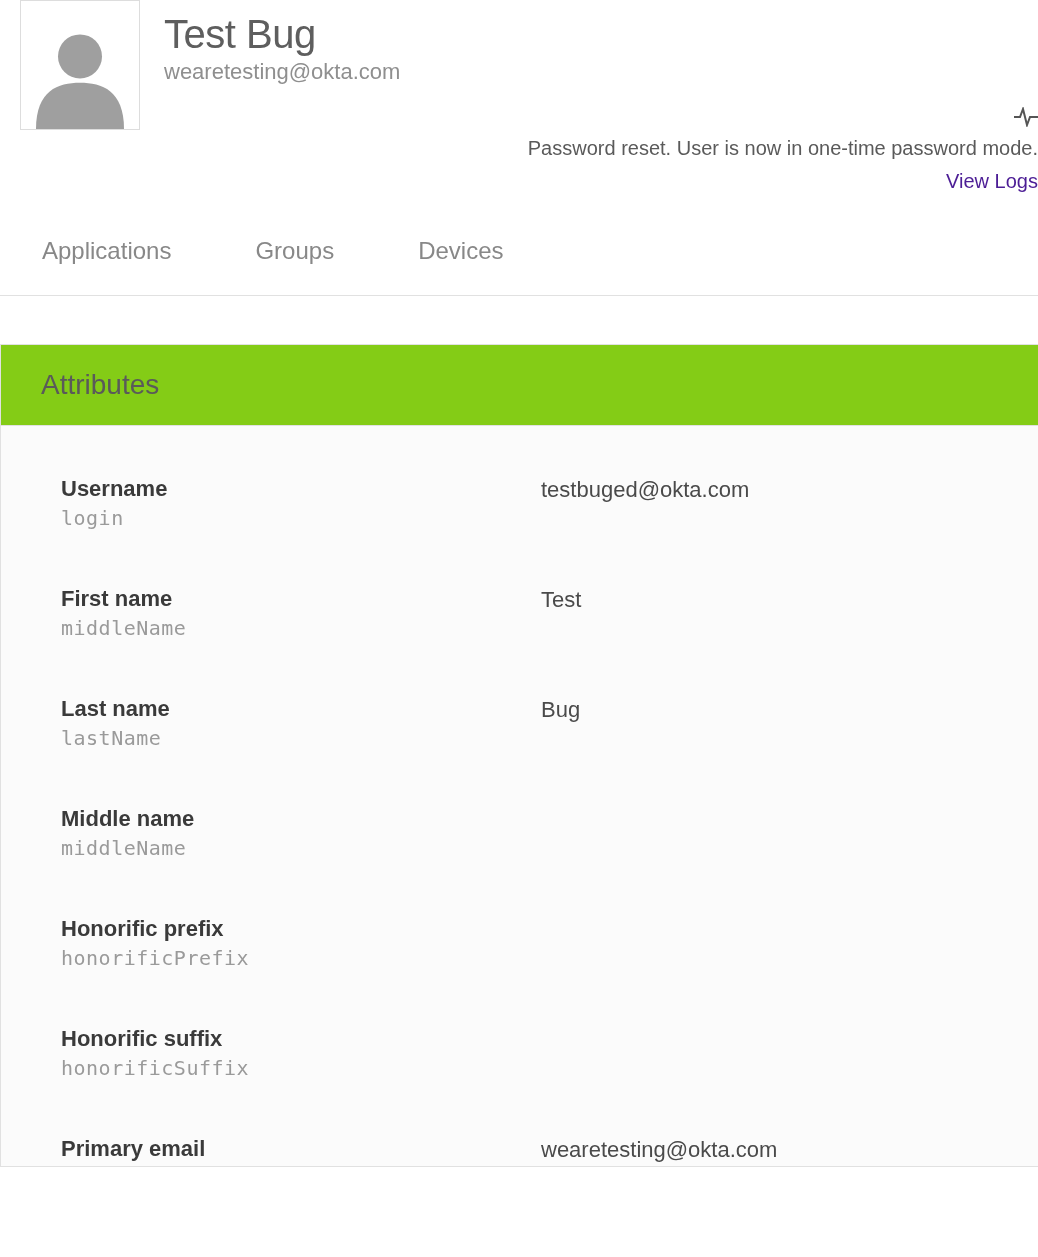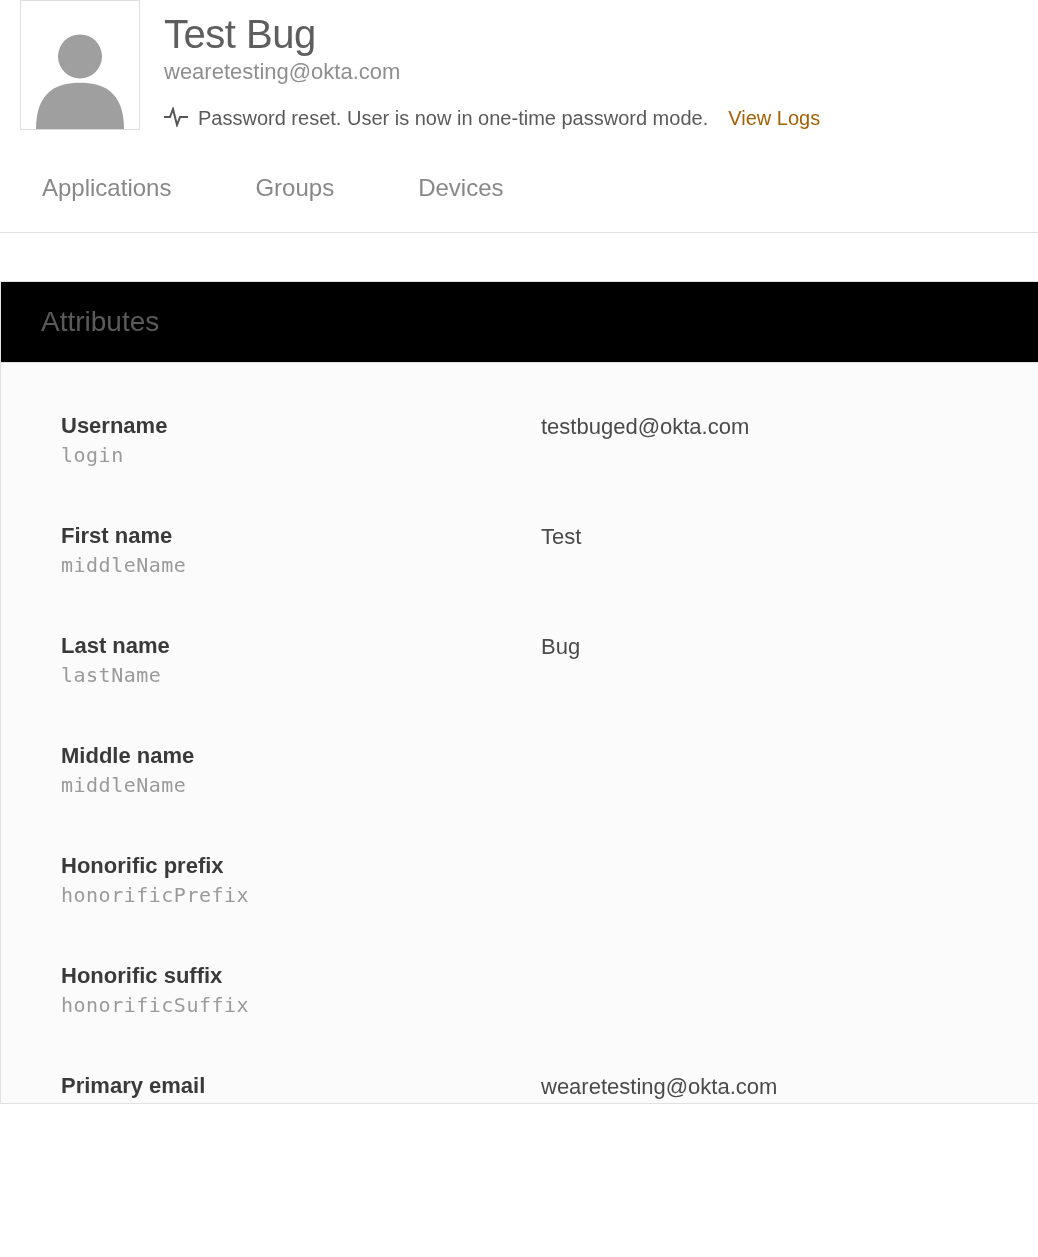--- a/index.html
+++ b/index.html
@@ -35,32 +35,33 @@
     letter-spacing: -0.5px;
     margin-bottom: 2px;
   }
   .user-email {
     font-size: 22px;
     color: #8f8f8f;
     margin-bottom: 22px;
   }
   .status-line {
     display: flex;
-    align-items: flex-start;
+    align-items: flex-end;
     gap: 10px;
     font-size: 20px;
+    flex-direction: column;
   }
   .status-line .pulse-icon {
     display: inline-flex;
     align-items: center;
   }
   .pulse-icon svg { width: 24px; height: 20px; }
   .status-text { color: #5a5a5a; }
   .view-logs {
-    color: #a16207;
+    color: #4c1d95;
     margin-left: 10px;
     text-decoration: none;
     cursor: pointer;
   }
 
   .tabs {
     display: flex;
     gap: 60px;
     padding: 36px 0 14px 30px;
     border-bottom: 1px solid #e1e1e1;
@@ -92,21 +93,21 @@
     padding-top: 6px;
     padding-bottom: 12px;
   }
 
   .panel {
     margin-top: 48px;
     border: 1px solid #e1e1e1;
     border-right: none;
   }
   .panel-header {
-    background: #000000;
+    background: #84cc16;
     border-bottom: 1px solid #e1e1e1;
     padding: 24px 40px;
   }
   .panel-title {
     font-size: 28px;
     color: #5a5a5a;
     font-weight: 400;
   }
   .panel-body {
     background: #fbfbfb;

